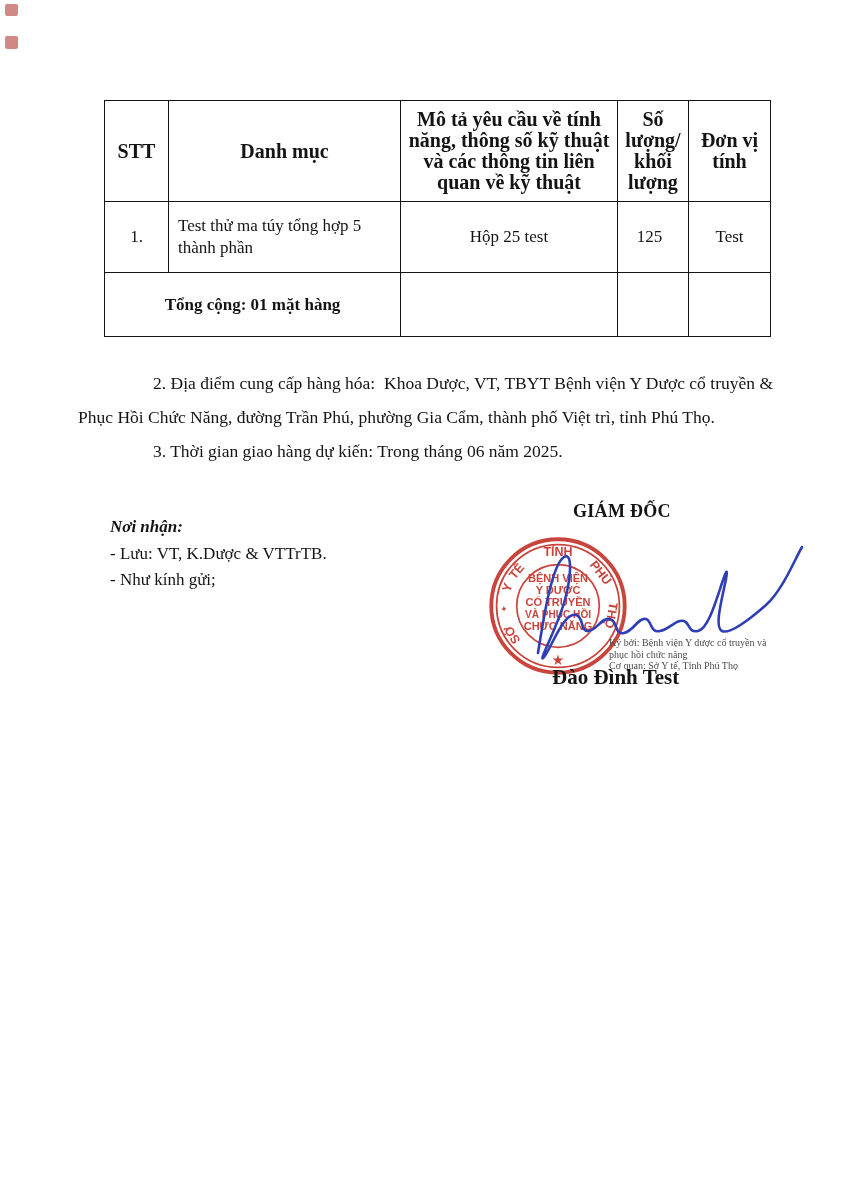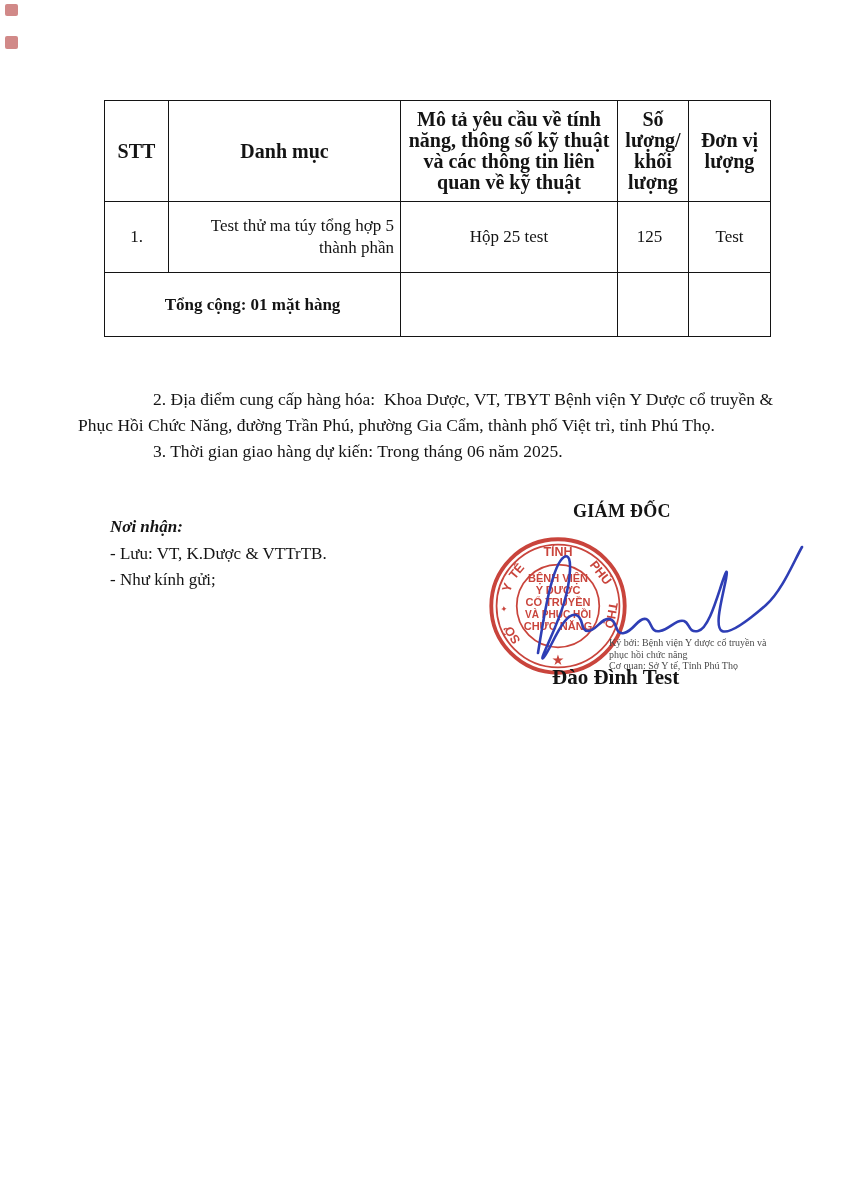--- a/index.html
+++ b/index.html
@@ -27,30 +27,30 @@
     overflow:hidden;
   }
   #goods th{
     font-weight:bold;font-size:20px;line-height:21px;
     text-align:center;padding:2px 3px;height:96px;
   }
   #goods td{font-size:17px;line-height:22px;}
   tr.item-row{height:71px;}
   tr.total-row{height:64px;}
   .c-stt{text-align:center;font-size:16px;}
-  .c-danhmuc{text-align:right;padding:4px 6px 4px 9px;}
+  .c-danhmuc{text-align:left;padding:4px 6px 4px 9px;}
   .c-mota{text-align:center;}
   .c-soluong{text-align:center;padding-right:8px;}
   .c-donvi{text-align:center;margin-left:16px;}
   .c-total{text-align:center;font-weight:bold;font-size:17.5px;margin-left:12px;}
 
   
   #body-text{
-    position:absolute;left:78px;top:386px;width:695px;
-    font-size:17.5px;line-height:26px;text-align:justify;
+    position:absolute;left:78px;top:366px;width:695px;
+    font-size:17.5px;line-height:34px;text-align:justify;
   }
   #body-text p{margin:0;text-indent:75px;}
 
   
   #recipients{position:absolute;left:110px;top:502px;font-size:17px;line-height:26.5px;}
   #recipients .title{font-weight:bold;font-style:italic;margin-top:12px;}
 
   
   #role-label{
     position:absolute;left:573px;top:501px;
@@ -84,21 +84,21 @@
         <col style="width:217px">
       <col style="width:71px">
         <col style="width:82px">
     </colgroup>
     <tbody>
         <tr>
       <th>STT</th>
       <th>Danh mục</th>
       <th>Mô tả yêu cầu về tính năng, thông số kỹ thuật và các thông tin liên quan về kỹ thuật</th>
       <th>Số lượng/ khối lượng</th>
-      <th>Đơn vị lượng</th>
+      <th>Đơn vị tính</th>
     </tr>
     <tr class="item-row">
       <td class="c-stt">1.</td>
       <td class="c-danhmuc">Test thử ma túy tổng hợp 5 thành phần</td>
       <td class="c-mota">Hộp 25 test</td>
       <td class="c-soluong">125</td>
       <td class="c-donvi">Test</td>
     </tr>
     <tr class="total-row">
       <td class="c-total" colspan="2">Tổng cộng: 01 mặt hàng</td>

